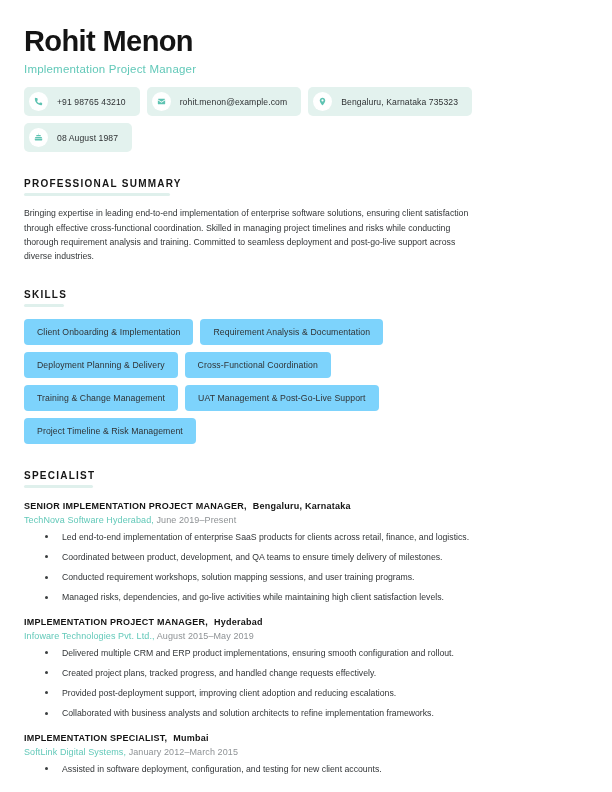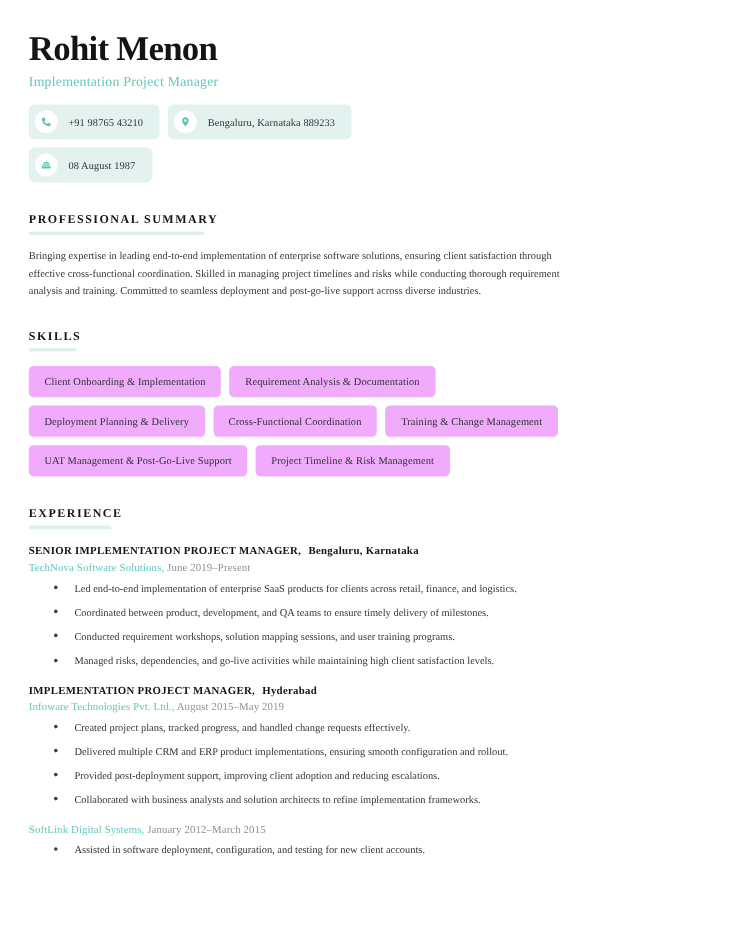--- a/index.html
+++ b/index.html
@@ -14,21 +14,20 @@
     color: #2b2b2b;
     overflow: hidden;
     position: relative;
   }
   .page {
     width: 496px;
     height: 792px;
     box-sizing: border-box;
     padding: 26px 10px 0 22px;
     background: #ffffff;
-    font-family: Liberation Serif, serif;
   }
 
   
   .name {
     font-size: 29px;
     font-weight: 700;
     letter-spacing: -0.6px;
     color: #141414;
     line-height: 1.05;
     margin: 0 0 7px 2px;
@@ -103,21 +102,21 @@
 
   
   .skills-wrap {
     display: flex;
     flex-wrap: wrap;
     gap: 7px;
     margin: 12px 0 0 2px;
     max-width: 540px;
   }
   .skill-tag {
-    background: #f0abfc;
+    background: #7dd3fc;
     border-radius: 4px;
     padding: 8px 13px;
     font-size: 8.7px;
     color: #2f3234;
     letter-spacing: 0.1px;
     white-space: nowrap;
   }
 
   
   .job { margin: 13px 0 0 2px; }
@@ -175,28 +174,37 @@
 
       <div class="badge">
         <span class="badge-icon">
           <svg width="9" height="9" viewBox="0 0 16 16" fill="#5ec3b2" aria-hidden="true">
             <path d="M3.2 1.5C2.3 1.5 1.5 2.3 1.5 3.2c0 6.2 5.1 11.3 11.3 11.3.9 0 1.7-.8 1.7-1.7v-1.6c0-.4-.3-.8-.7-.9l-2.6-.6c-.4-.1-.8.1-1 .4l-.8 1.2c-1.9-.9-3.4-2.4-4.3-4.3l1.2-.8c.3-.2.5-.6.4-1l-.6-2.6c-.1-.4-.5-.7-.9-.7H3.2z"></path>
           </svg>
         </span>
         <span class="badge-text">+91 98765 43210</span>
       </div>
 
+      <div class="badge">
+        <span class="badge-icon">
+          <svg width="9" height="9" viewBox="0 0 16 16" fill="#5ec3b2" aria-hidden="true">
+            <path d="M1.5 4.2c0-.6.5-1.1 1.1-1.1h10.8c.6 0 1.1.5 1.1 1.1L8 8.6 1.5 4.2z"></path>
+            <path d="M1.5 5.7v6.1c0 .6.5 1.1 1.1 1.1h10.8c.6 0 1.1-.5 1.1-1.1V5.7L8 10.1 1.5 5.7z"></path>
+          </svg>
+        </span>
+        <span class="badge-text">rohit.menon@example.com</span>
+      </div>
 
       <div class="badge">
         <span class="badge-icon">
           <svg width="9" height="9" viewBox="0 0 16 16" fill="#5ec3b2" aria-hidden="true">
             <path d="M8 1.2c-2.7 0-4.9 2.2-4.9 4.9 0 3.6 4.9 8.7 4.9 8.7s4.9-5.1 4.9-8.7c0-2.7-2.2-4.9-4.9-4.9zm0 6.8a1.9 1.9 0 110-3.8 1.9 1.9 0 010 3.8z"></path>
           </svg>
         </span>
-        <span class="badge-text">Bengaluru, Karnataka 889233</span>
+        <span class="badge-text">Bengaluru, Karnataka 735323</span>
       </div>
     </div>
 
     <div class="badge-row" style="margin-top:7px;">
       <div class="badge">
         <span class="badge-icon">
           <svg width="9" height="9" viewBox="0 0 16 16" fill="#5ec3b2" aria-hidden="true">
             <rect x="7.6" y="0.8" width="0.8" height="2.2" rx="0.4"></rect>
             <path d="M5 3.6h6c.6 0 1.1.5 1.1 1.1v1.1H3.9V4.7c0-.6.5-1.1 1.1-1.1z"></path>
             <path d="M2.8 6.9h10.4c.5 0 .9.4.9.9v1.1H1.9V7.8c0-.5.4-.9.9-.9z"></path>
@@ -222,59 +230,62 @@
       <span class="skill-tag">Requirement Analysis &amp; Documentation</span>
       <span class="skill-tag">Deployment Planning &amp; Delivery</span>
       <span class="skill-tag">Cross-Functional Coordination</span>
       <span class="skill-tag">Training &amp; Change Management</span>
       <span class="skill-tag">UAT Management &amp; Post-Go-Live Support</span>
       <span class="skill-tag">Project Timeline &amp; Risk Management</span>
     </div>
   </div>
 
   <div class="section">
-    <div class="section-title">EXPERIENCE</div>
+    <div class="section-title">SPECIALIST</div>
     <div class="section-rule rule-exp"></div>
 
     
     <div class="job">
       <div class="job-title">
         <span>SENIOR IMPLEMENTATION PROJECT MANAGER,</span><span class="job-loc">Bengaluru, Karnataka</span>
       </div>
       <div class="job-meta">
-        <span class="job-company">TechNova Software Solutions,</span>
+        <span class="job-company">TechNova Software Hyderabad,</span>
         <span class="job-dates">June 2019–Present</span>
       </div>
       <ul class="bullets">
         <li>Led end-to-end implementation of enterprise SaaS products for clients across retail, finance, and logistics.</li>
         <li>Coordinated between product, development, and QA teams to ensure timely delivery of milestones.</li>
         <li>Conducted requirement workshops, solution mapping sessions, and user training programs.</li>
         <li>Managed risks, dependencies, and go-live activities while maintaining high client satisfaction levels.</li>
       </ul>
     </div>
 
     
     <div class="job">
       <div class="job-title">
         <span>IMPLEMENTATION PROJECT MANAGER,</span><span class="job-loc">Hyderabad</span>
       </div>
       <div class="job-meta">
         <span class="job-company">Infoware Technologies Pvt. Ltd.,</span>
         <span class="job-dates">August 2015–May 2019</span>
       </div>
       <ul class="bullets">
+        <li>Delivered multiple CRM and ERP product implementations, ensuring smooth configuration and rollout.</li>
         <li>Created project plans, tracked progress, and handled change requests effectively.</li>
-        <li>Delivered multiple CRM and ERP product implementations, ensuring smooth configuration and rollout.</li>
         <li>Provided post-deployment support, improving client adoption and reducing escalations.</li>
         <li>Collaborated with business analysts and solution architects to refine implementation frameworks.</li>
       </ul>
     </div>
 
     
     <div class="job">
+      <div class="job-title">
+        <span>IMPLEMENTATION SPECIALIST,</span><span class="job-loc">Mumbai</span>
+      </div>
       <div class="job-meta">
         <span class="job-company">SoftLink Digital Systems,</span>
         <span class="job-dates">January 2012–March 2015</span>
       </div>
       <ul class="bullets">
         <li>Assisted in software deployment, configuration, and testing for new client accounts.</li>
       </ul>
     </div>
 
   </div>

